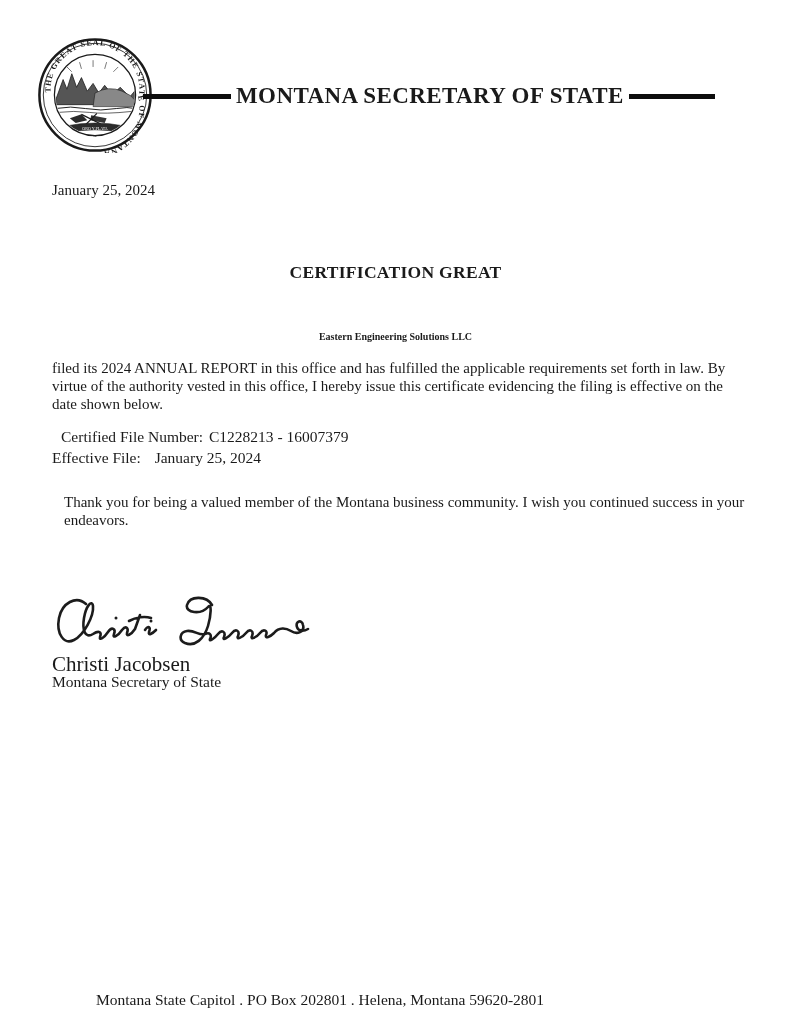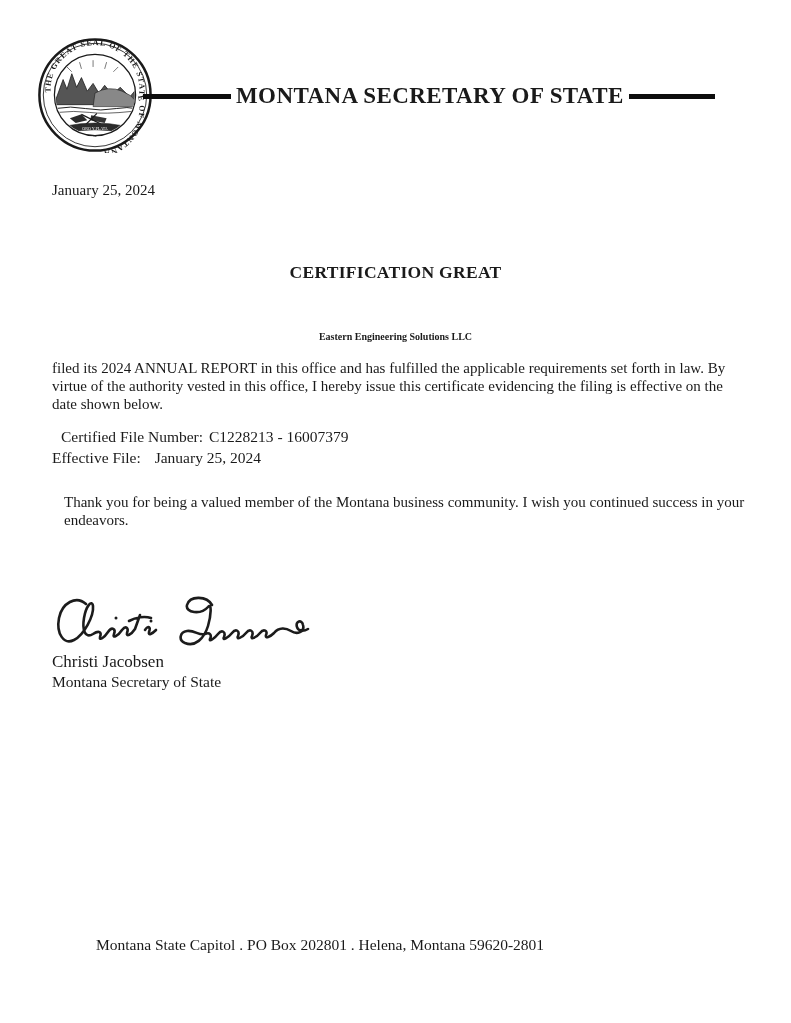--- a/index.html
+++ b/index.html
@@ -43,25 +43,25 @@
   .body-para   { left: 52px; top: 360px; width: 694px; font-size: 15px;
                  line-height: 17.8px; }
   .file-line   { left: 52px; top: 428px; font-size: 15.5px; margin-left: 9px; }
   .eff-line    { left: 52px; top: 449px; font-size: 15.5px; }
   .eff-line .value { margin-left: 10px; }
   .file-line .value { margin-left: 2px; }
   .closing-para{ left: 64px; top: 494px; width: 694px; font-size: 15px;
                  line-height: 17.8px; }
 
   .signature-wrap { left: 52px; top: 590px; width: 262px; height: 64px; }
-  .sig-name   { left: 52px; top: 652px; font-size: 17px; }
+  .sig-name   { left: 52px; top: 652px; font-size: 21px; }
   .sig-title  { left: 52px; top: 673px; font-size: 15.5px; }
 
   
-  .footer { left: 0; top: 934px; width: 640px; text-align: center;
+  .footer { left: 0; top: 989px; width: 640px; text-align: center;
             font-size: 15.5px; line-height: 21.5px; }
 
   p, div { margin: 0; }
   b { font-weight: normal; }
 </style>
 </head>
 <body>
 
 <div class="page">
 

